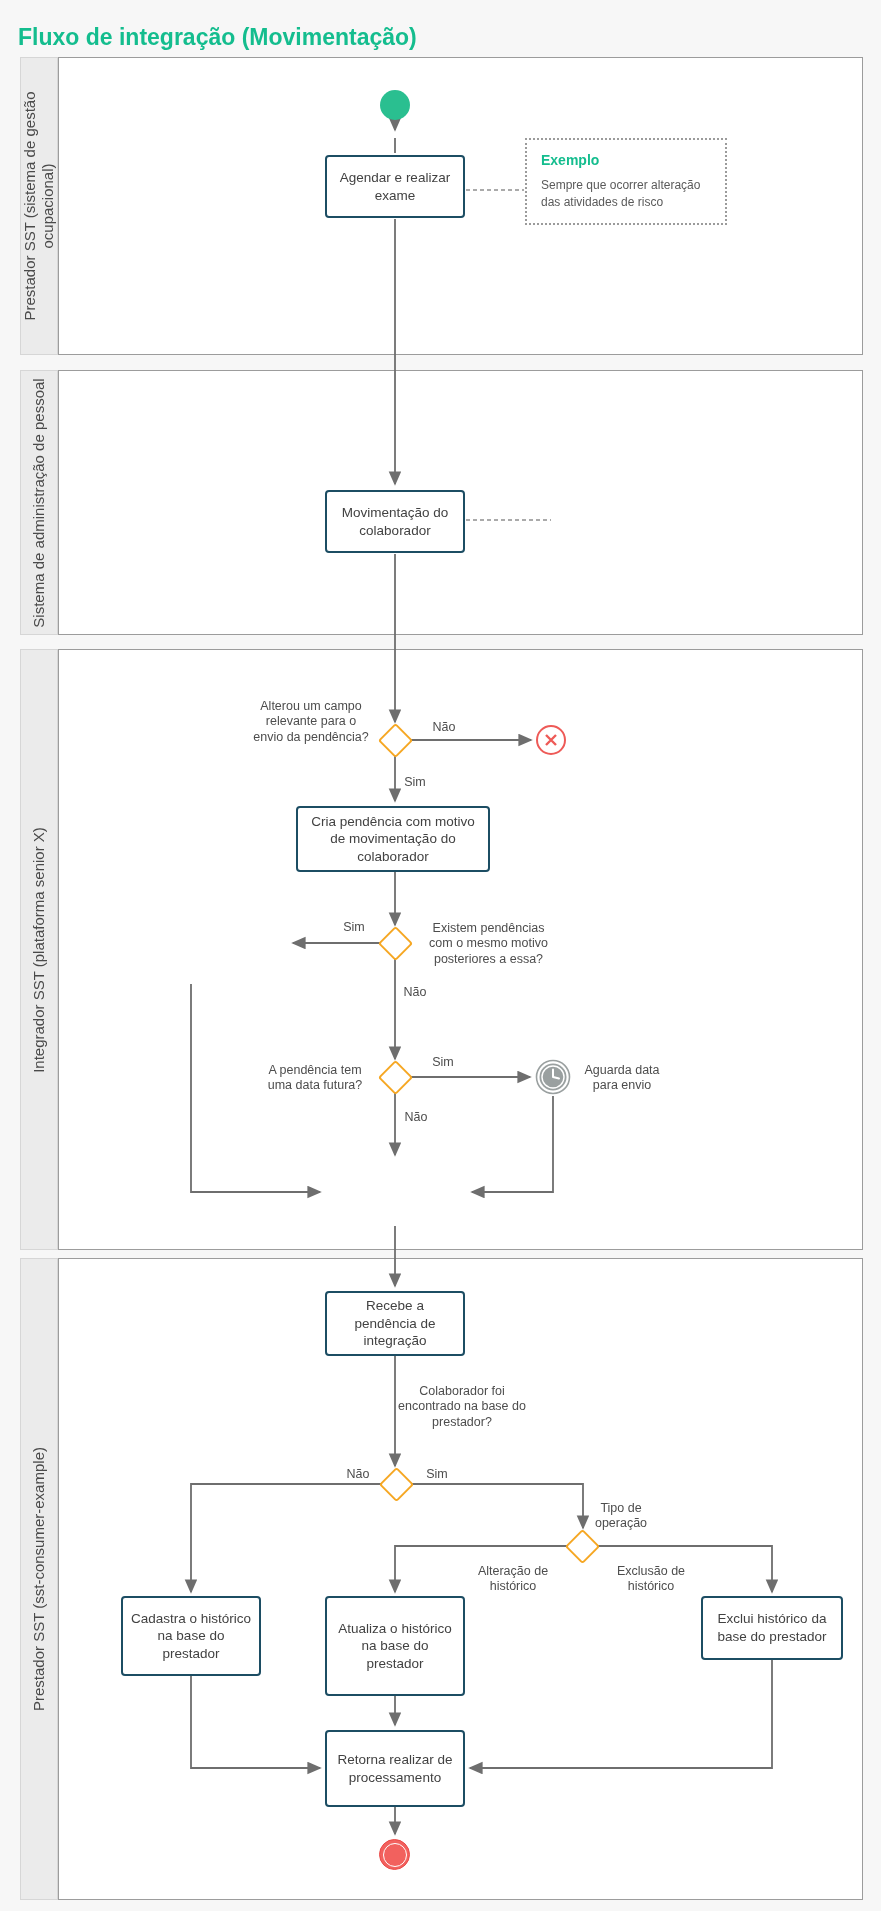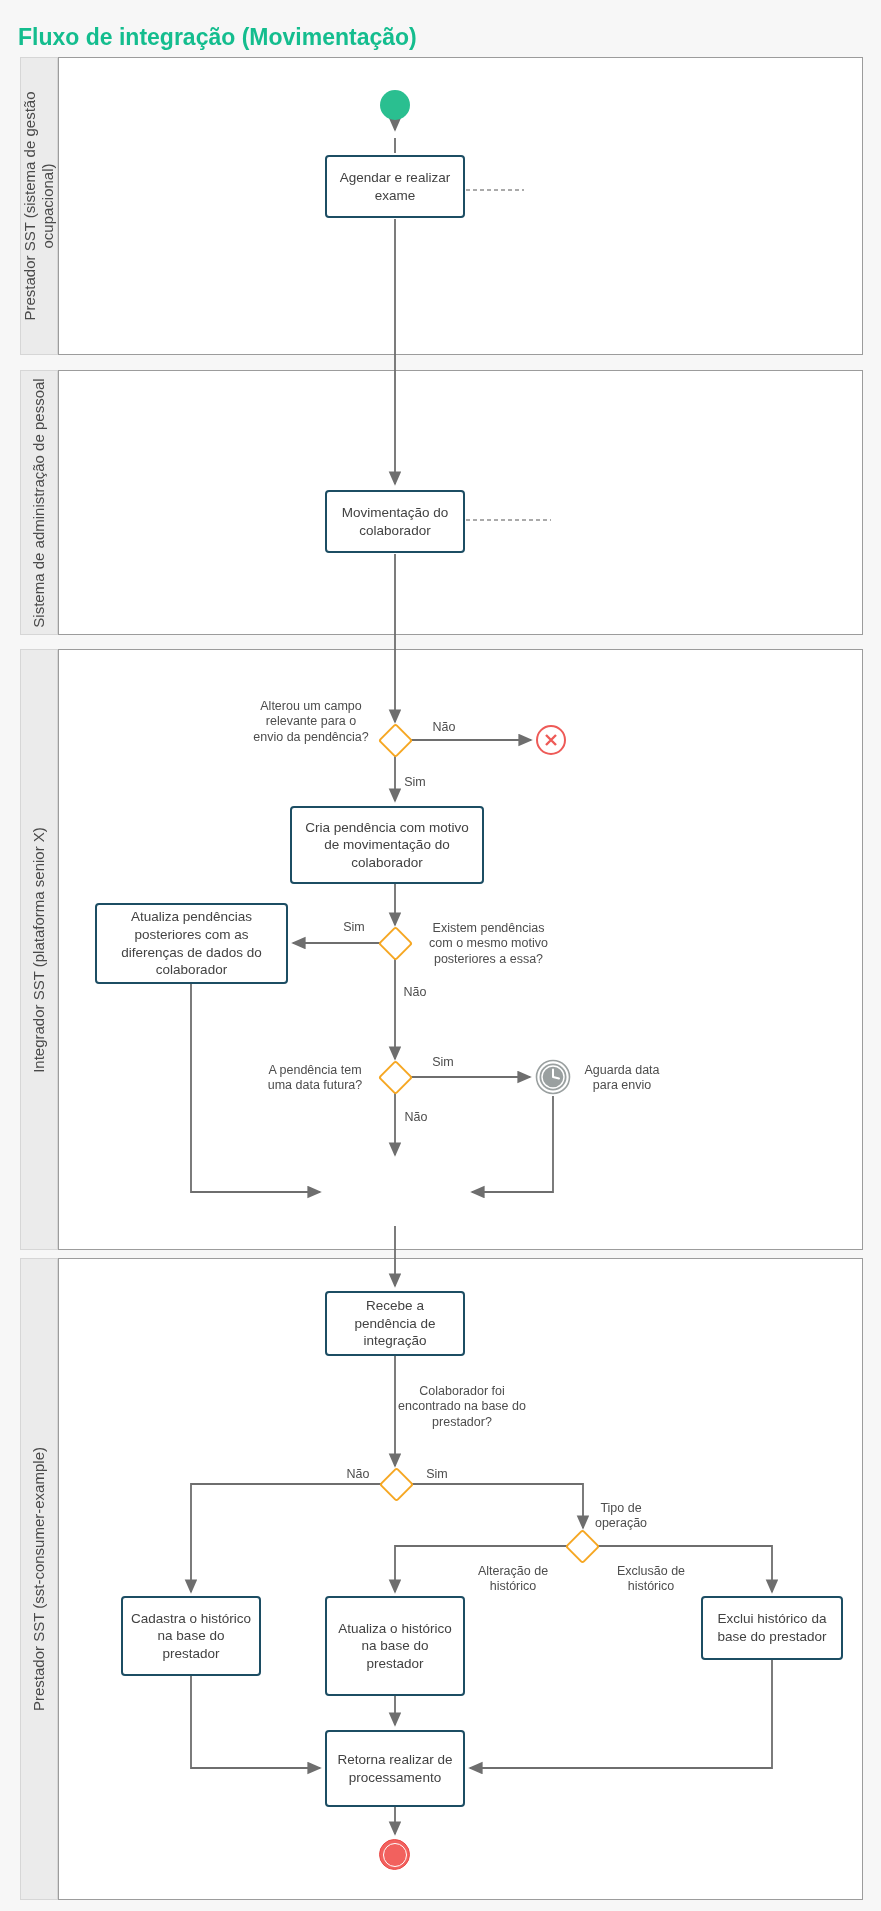--- a/index.html
+++ b/index.html
@@ -105,46 +105,47 @@
     <g stroke="#8f8f8f" stroke-width="1.6" fill="none" stroke-dasharray="4 3">
       <path d="M466 190 H524"></path>
       <path d="M466 520 H551"></path>
     </g>
   </svg>
 
   <div class="ev-start" style="left:380px;top:90px;"></div>
   <div class="task" style="left:325px;top:155px;width:140px;height:63px;">
     <span>Agendar e realizar exame</span>
   </div>
+  <div class="note" style="left:525px;top:138px;width:202px;height:87px;">
+    <div class="note-h">Exemplo</div>
+    <div class="note-b">Sempre que ocorrer alteração das atividades de risco</div>
+  </div>
 
   <div class="task" style="left:325px;top:490px;width:140px;height:63px;">
     <span>Movimentação do colaborador</span>
   </div>
 
   <div class="gateway" style="left:383px;top:728px;"></div>
   <div class="lbl" style="left:250px;top:699px;width:122px;">Alterou um campo relevante para o envio da pendência?</div>
   <div class="lbl" style="left:428px;top:720px;width:32px;">Não</div>
   <div class="lbl" style="left:399px;top:775px;width:32px;">Sim</div>
   <div class="ev-cancel" style="left:536px;top:725px;">
     <svg width="16" height="16" viewBox="0 0 16 16">
       <path d="M3 3 L13 13 M13 3 L3 13" stroke="#ee5a57" stroke-width="2.4" fill="none"></path>
     </svg>
   </div>
 
-  <div class="task" style="left:290px;top:806px;width:194px;height:78px;justify-content:flex-end;">
+  <div class="task" style="left:296px;top:806px;width:194px;height:66px;justify-content:flex-end;">
     <span>Cria pendência com motivo de movimentação do colaborador</span>
   </div>
 
   <div class="gateway" style="left:383px;top:931px;"></div>
   <div class="lbl" style="left:420px;top:921px;width:137px;">Existem pendências com o mesmo motivo posteriores a essa?</div>
   <div class="lbl" style="left:338px;top:920px;width:32px;">Sim</div>
   <div class="lbl" style="left:399px;top:985px;width:32px;">Não</div>
-  <div class="task" style="left:95px;top:903px;width:193px;height:81px;">
-    <span>Atualiza pendências posteriores com as diferenças de dados do colaborador</span>
-  </div>
 
   <div class="gateway" style="left:383px;top:1065px;"></div>
   <div class="lbl" style="left:256px;top:1063px;width:118px;">A pendência tem uma data futura?</div>
   <div class="lbl" style="left:427px;top:1055px;width:32px;">Sim</div>
   <div class="lbl" style="left:400px;top:1110px;width:32px;">Não</div>
 
   <div class="ev-timer" style="left:535px;top:1059px;">
     <svg width="36" height="36" viewBox="0 0 36 36">
       <circle cx="18" cy="18" r="16.5" fill="#ffffff" stroke="#9aa0a0" stroke-width="1.6"></circle>
       <circle cx="18" cy="18" r="13.5" fill="#9aa0a0"></circle>

